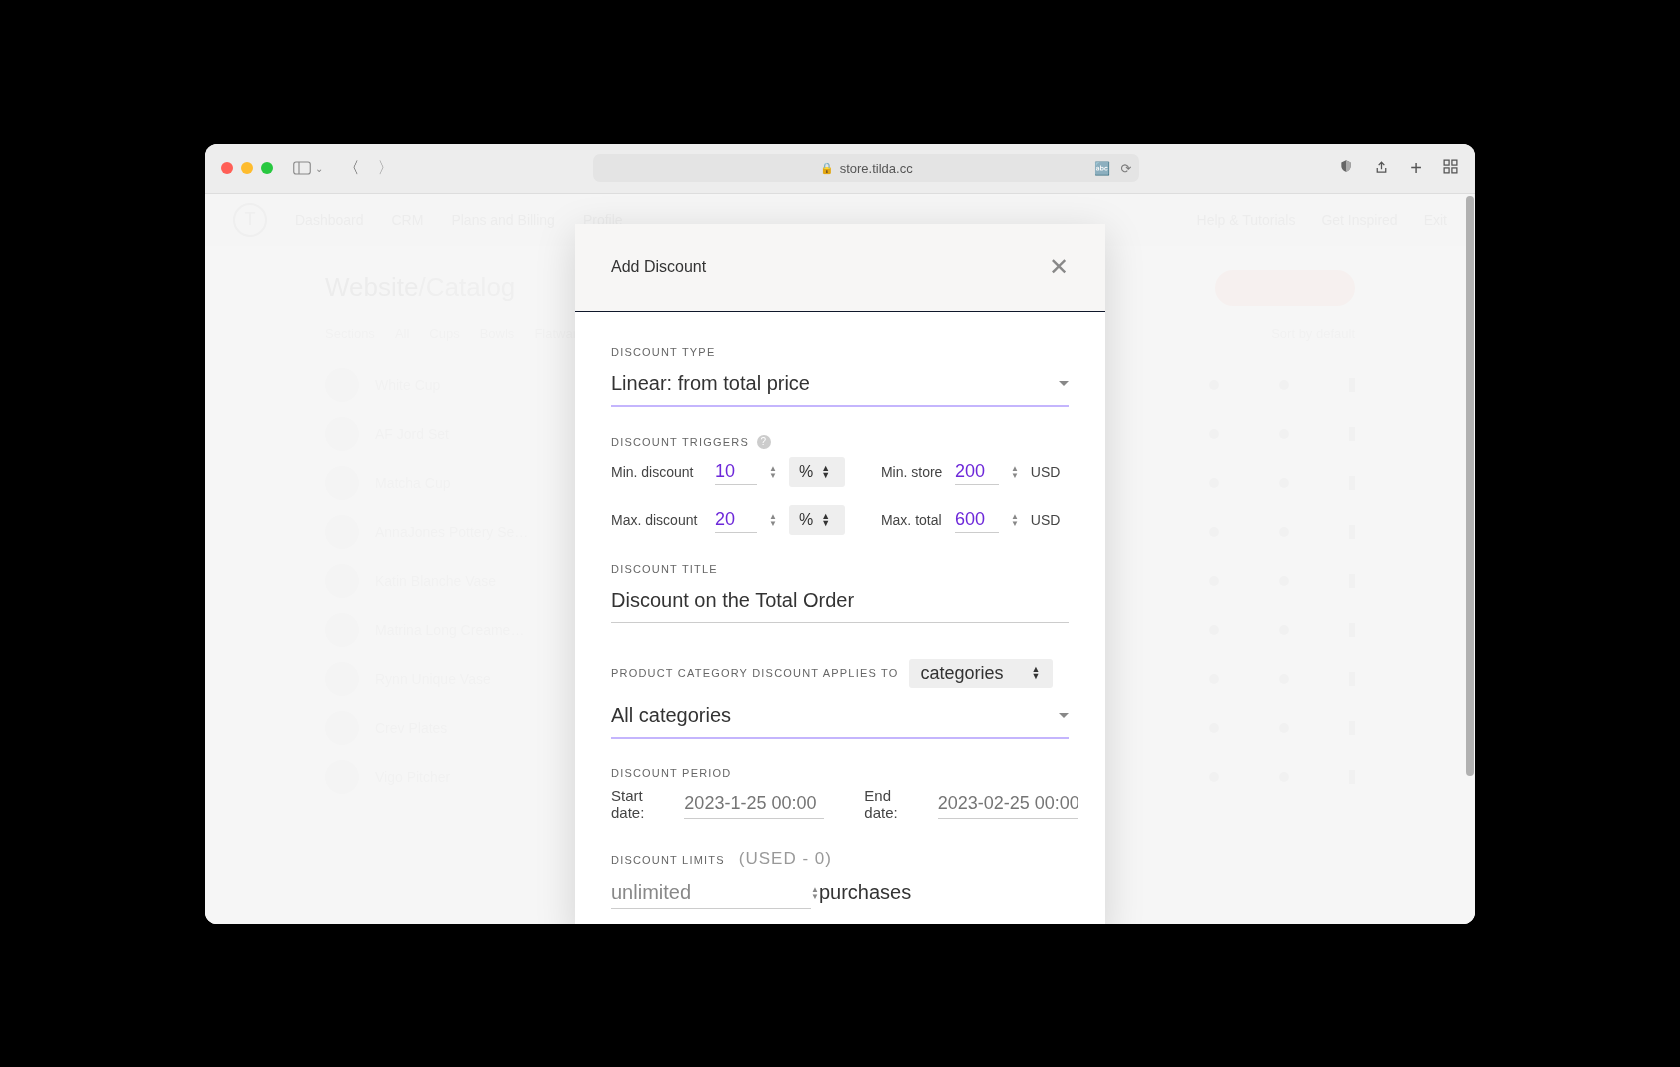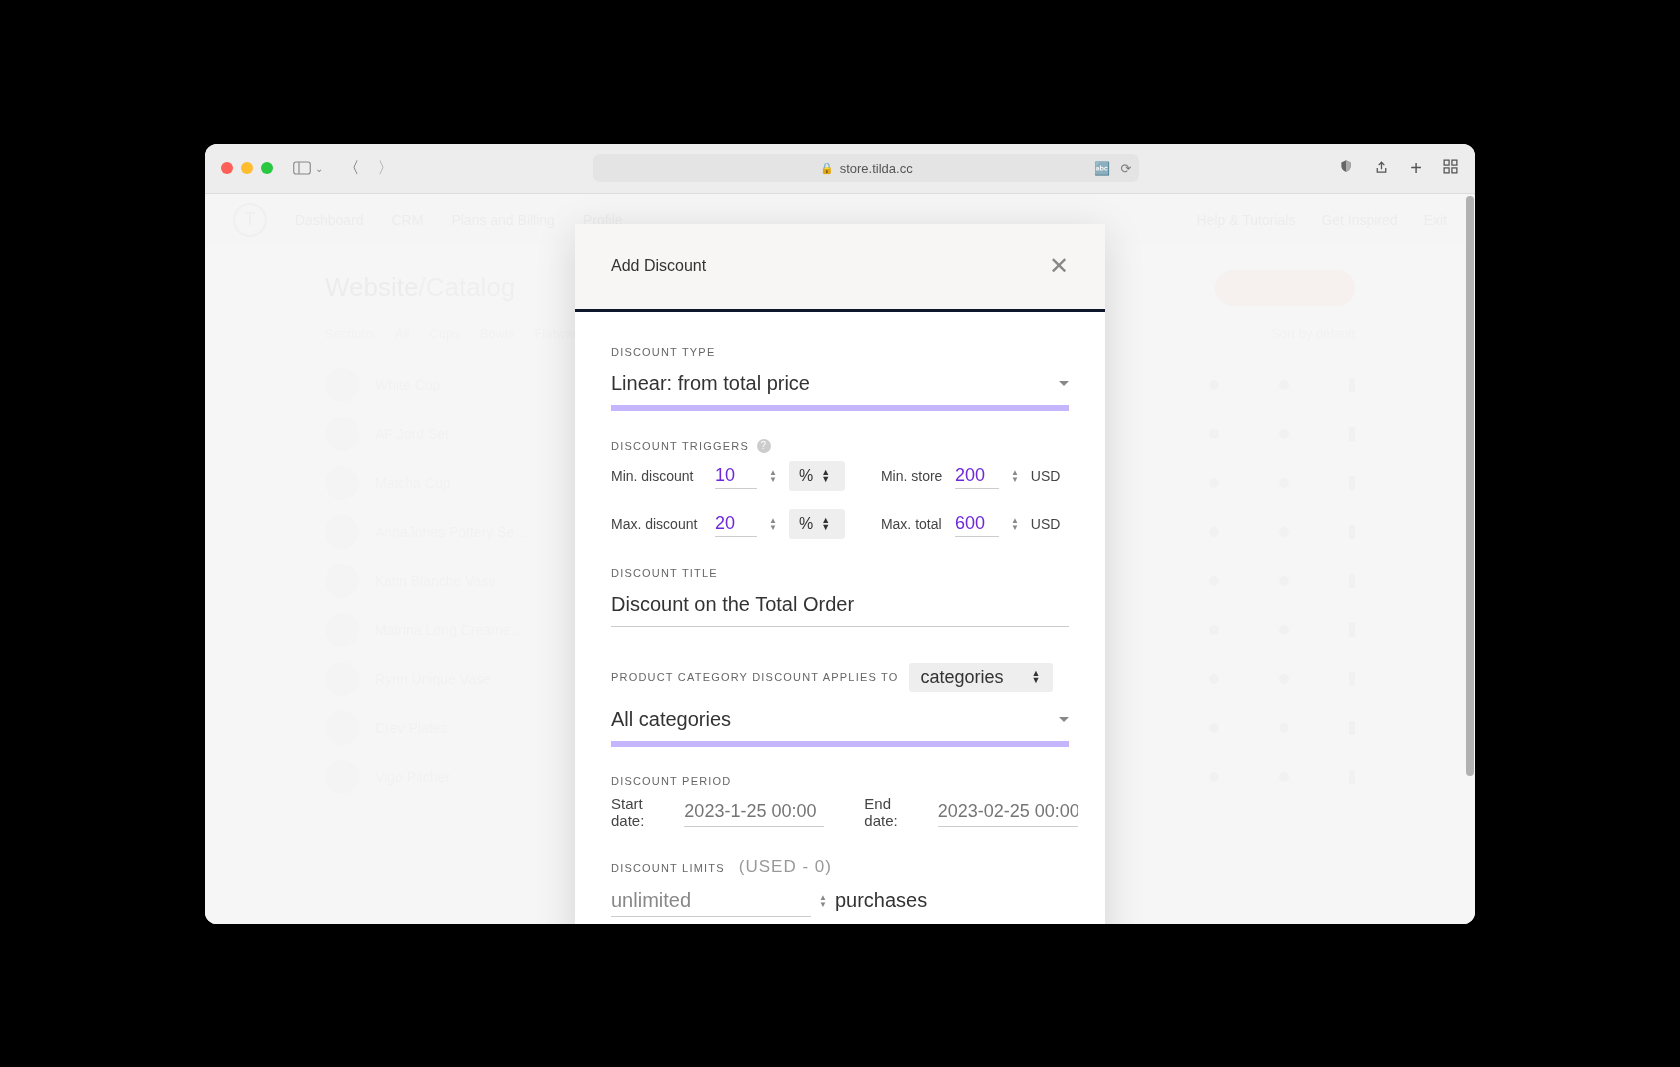--- a/index.html
+++ b/index.html
@@ -142,21 +142,21 @@
   display: flex;
   flex-direction: column;
 }
 .modal-header {
   height: 88px;
   background: #f7f6f5;
   display: flex;
   align-items: center;
   padding: 0 36px;
   justify-content: space-between;
-  border-bottom: 3px solid #0f172a;
+  border-bottom: 1px solid #0f172a;
 }
 .modal-title {
   font-size: 16px;
   color: #333;
   font-weight: 400;
 }
 .modal-close {
   font-size: 24px;
   color: #888;
   cursor: pointer;
@@ -176,21 +176,21 @@
   align-items: center;
   gap: 8px;
 }
 .help-circle {
   width: 14px; height: 14px; border-radius: 50%;
   background: #ccc; color: #fff; font-size: 10px;
   display: inline-flex; align-items: center; justify-content: center;
 }
 .field-group { margin-bottom: 28px; }
 .dropdown-field {
-  border-bottom: 6px solid #c4b5fd;
+  border-bottom: 2px solid #c4b5fd;
   padding: 6px 0 10px 0;
   display: flex;
   align-items: center;
   justify-content: space-between;
   font-size: 20px;
   font-weight: 300;
   color: #333;
   cursor: pointer;
 }
 .chevron-down {
@@ -269,21 +269,21 @@
 }
 .date-input {
   border: none; border-bottom: 1px solid #ccc;
   color: #7f1d1d; font-size: 18px; font-weight: 300;
   padding: 4px 0; outline: none; background: transparent;
   width: 140px;
 }
 .limits-label { display: flex; gap: 14px; align-items: baseline;}
 .limits-used { color: #999; font-size: 17px; letter-spacing: 1px;}
 .limits-row {
-  display: flex; align-items: center; gap: 8px;
+  display: flex; align-items: center; 
   font-size: 20px; font-weight: 300; color: #333;
 }
 .limits-input {
   border: none; border-bottom: 1px solid #ccc;
   font-size: 20px; font-weight: 300; color: #888;
   width: 200px; padding: 4px 0; outline: none; background: transparent;
 }
 .scrollbar-track {
   position: absolute;
   right: 0;

